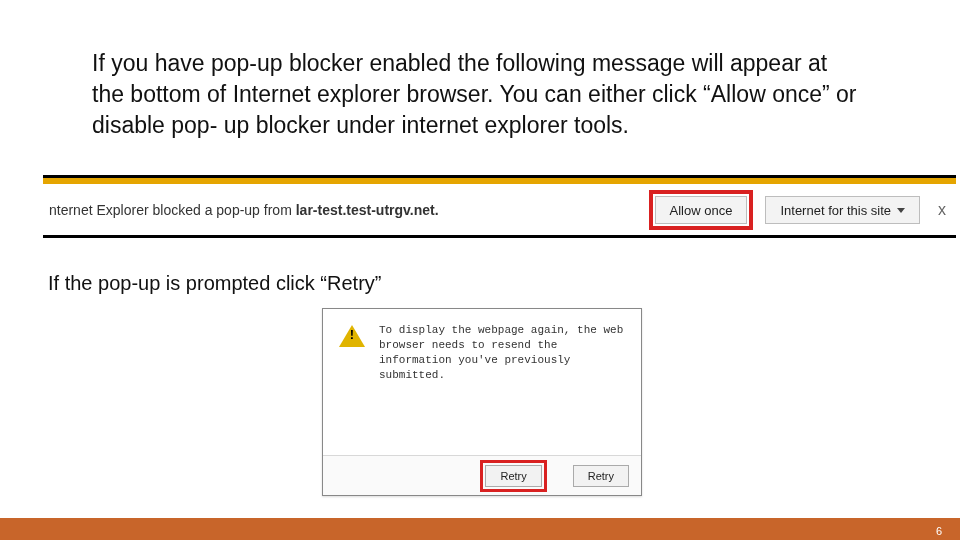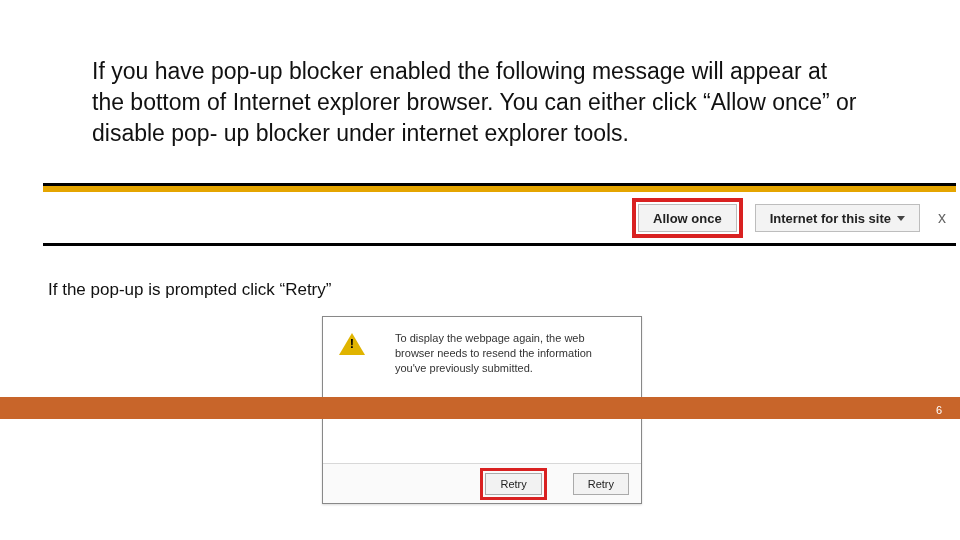--- a/index.html
+++ b/index.html
@@ -1,17 +1,17 @@
 <!DOCTYPE html>
 <html><head>
 <meta charset="utf-8">
 <style>
   * { box-sizing: border-box; margin: 0; padding: 0; }
   html, body { width: 960px; height: 540px; font-family: "Segoe UI", Arial, sans-serif; background: #fff; }
-  .page { position: relative; width: 960px; height: 411px; margin-top: 8px; }
+  .page { position: relative; width: 960px; height: 540px; }
 
   .heading {
     position: absolute;
     left: 92px; top: 48px; width: 770px;
     font-size: 23px; line-height: 1.35; color: #111; font-weight: 400;
   }
 
   
   .bar-frame {
     position: absolute;
@@ -30,58 +30,58 @@
     padding: 0 10px 0 6px;
     font-size: 14px; color: #333;
   }
   .bar-text { flex: 0 0 auto; }
   .bar-domain { font-weight: 700; }
   .bar-spacer { flex: 1 1 auto; }
   .btn {
     height: 28px; padding: 0 14px;
     background: #f3f3f3; border: 1px solid #bdbdbd;
     font-size: 13px; color: #222;
-    display: inline-flex; align-items: center; gap: 6px; font-weight: bold;
+    display: inline-flex; align-items: center; gap: 6px;
   }
   .allow-wrap {
     border: 4px solid #d92121; padding: 2px;
     display: inline-flex;
   }
   .gap { width: 12px; }
   .chev {
     width: 0; height: 0; border-left: 4px solid transparent; border-right: 4px solid transparent;
     border-top: 5px solid #444;
   }
   .close-x {
     margin-left: 18px; font-size: 16px; color: #666; font-weight: 400;
   }
 
   .subhead {
     position: absolute; left: 48px; top: 272px;
-    font-size: 17px; color: #111;
+    font-size: 20px; color: #111;
   }
 
   
   .dlg {
     position: absolute; left: 322px; top: 308px; width: 320px; height: 188px;
     border: 1px solid #888; background: #fff; font-size: 11px; color: #333;
     box-shadow: 0 1px 2px rgba(0,0,0,.15);
   }
   .dlg-title {
     height: 24px; display: flex; align-items: center; justify-content: space-between;
     padding: 0 6px; border-bottom: 1px solid #d8d8d8; background: #fff;
     font-size: 11px; color: #333;
   }
   .dlg-close {
     width: 22px; height: 18px; border: 1px solid #bbb;
     display: flex; align-items: center; justify-content: center;
     font-size: 12px; color: #333;
   }
   .dlg-body {
-    padding: 14px 16px 8px 16px; display: flex; gap: 30px;
+    padding: 14px 16px 8px 16px; display: flex; gap: 14px; font-family: Liberation Mono, monospace;
   }
   .warn {
     width: 26px; height: 22px; position: relative; flex: 0 0 auto; margin-top: 2px;
   }
   .warn::before {
     content: ""; position: absolute; left: 0; top: 0;
     border-left: 13px solid transparent; border-right: 13px solid transparent;
     border-bottom: 22px solid #e0b400;
   }
   .warn::after {
@@ -115,20 +115,23 @@
 </head>
 <body>
 
 <div class="page">
 
   <div class="heading">If you have pop-up blocker enabled the following message will appear at the bottom of Internet explorer browser. You can either click “Allow once” or disable pop- up blocker under internet explorer tools.</div>
 
   <div class="bar-frame">
     <div class="bar-orange"></div>
     <div class="bar-inner">
+      <span class="bar-text">
+        <span>nternet Explorer blocked a pop-up from </span><span class="bar-domain">lar-test.test-utrgv.net.</span>
+      </span>
       <span class="bar-spacer"></span>
       <span class="allow-wrap">
         <button class="btn">Allow once</button>
       </span>
       <span class="gap"></span>
       <button class="btn">
         <span>Internet for this site</span>
         <span class="chev"></span>
       </button>
       <span class="close-x">x</span>

